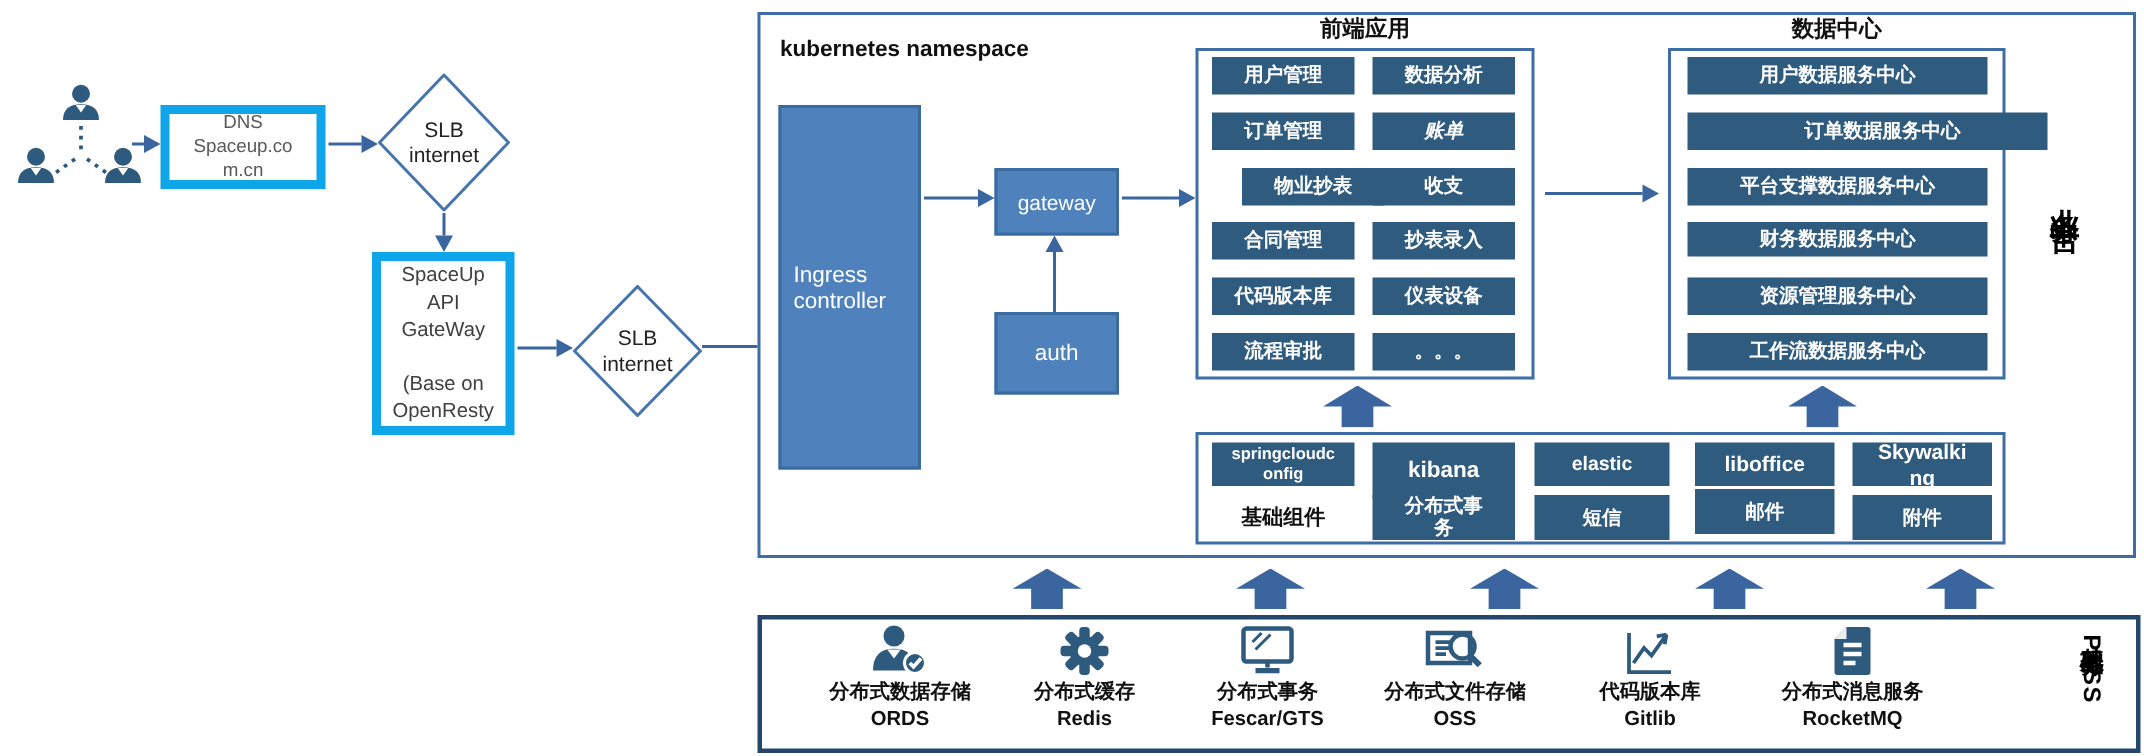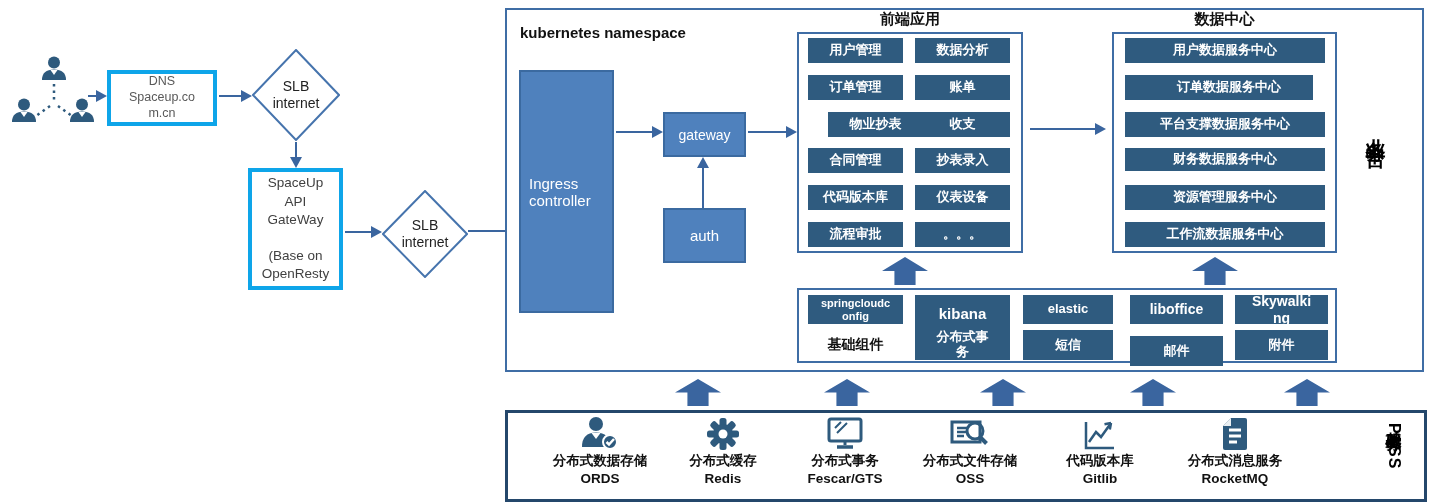--- a/index.html
+++ b/index.html
@@ -3,21 +3,21 @@
 <meta charset="utf-8">
 <style>
   :root{
     --navy:#2F5B7F; --med:#4F81BD; --bord:#3F6DA5; --arrow:#3A659F;
     --dark:#24476B; --icon:#2E5A7D;
   }
   *{box-sizing:border-box;margin:0;padding:0;}
   body{font-family:"Liberation Sans","DejaVu Sans",sans-serif;background:#fff;}
   #stage{position:relative;width:1429px;height:504px;background:#fff;overflow:hidden;}
 
-  .whitebox{position:absolute;background:#fff;border:4px solid #0ea5e9;}
+  .whitebox{position:absolute;background:#fff;border:6px solid #0ea5e9;}
   .outline{position:absolute;background:#fff;border:2px solid var(--bord);}
   .db{position:absolute;background:var(--navy);color:#fff;font-weight:bold;font-size:13px;
       display:flex;align-items:center;justify-content:center;text-align:center;line-height:1.15;}
   .medbox{position:absolute;background:var(--med);border:2px solid #3B6AA0;color:#fff;
       display:flex;align-items:center;justify-content:center;text-align:center;}
   .title{position:absolute;font-weight:bold;color:#111;font-size:15px;text-align:center;}
   .lines span{display:block;min-height:1.3em;}
 
   
   .ah{position:absolute;border-top:2px solid var(--arrow);}
@@ -139,54 +139,54 @@
 
   <div class="title" style="left:797px;top:10px;width:226px;">前端应用</div>
   <div class="outline" style="left:797px;top:32px;width:226px;height:221px;">
     <div class="db" style="left:9px;top:4px;width:95px;height:25px;">用户管理</div>
     <div class="db" style="left:9px;top:41px;width:95px;height:25px;">订单管理</div>
     <div class="db" style="left:9px;top:78px;width:95px;height:25px;margin-left:20px;">物业抄表</div>
     <div class="db" style="left:9px;top:114px;width:95px;height:25px;">合同管理</div>
     <div class="db" style="left:9px;top:151px;width:95px;height:25px;">代码版本库</div>
     <div class="db" style="left:9px;top:188px;width:95px;height:25px;">流程审批</div>
     <div class="db" style="left:116px;top:4px;width:95px;height:25px;">数据分析</div>
-    <div class="db" style="left:116px;top:41px;width:95px;height:25px;">账单</div>
+    <div class="db" style="left:116px;top:41px;width:95px;height:25px;font-style:italic;">账单</div>
     <div class="db" style="left:116px;top:78px;width:95px;height:25px;">收支</div>
     <div class="db" style="left:116px;top:114px;width:95px;height:25px;">抄表录入</div>
     <div class="db" style="left:116px;top:151px;width:95px;height:25px;">仪表设备</div>
     <div class="db" style="left:116px;top:188px;width:95px;height:25px;">。。。</div>
   </div>
 
   <div class="ah" style="left:1030px;top:128px;width:65px"></div>
 
   <div class="title" style="left:1112px;top:10px;width:225px;">数据中心</div>
   <div class="outline" style="left:1112px;top:32px;width:225px;height:221px;">
     <div class="db" style="left:11px;top:4px;width:200px;height:25px;">用户数据服务中心</div>
-    <div class="db" style="left:11px;top:41px;width:188px;height:25px;padding-left:20px;">订单数据服务中心</div>
+    <div class="db" style="left:11px;top:41px;width:240px;height:25px;padding-left:20px;">订单数据服务中心</div>
     <div class="db" style="left:11px;top:78px;width:200px;height:25px;">平台支撑数据服务中心</div>
     <div class="db" style="left:11px;top:114px;width:200px;height:23px;">财务数据服务中心</div>
     <div class="db" style="left:11px;top:151px;width:200px;height:25px;">资源管理服务中心</div>
     <div class="db" style="left:11px;top:188px;width:200px;height:25px;">工作流数据服务中心</div>
   </div>
 
   <div class="vtext" style="left:1363px;top:123px;height:110px;font-size:20px;letter-spacing:3px;">业务中台</div>
 
   <div class="blk" style="left:882px;top:257px;"></div>
   <div class="blk" style="left:1192px;top:257px;"></div>
 
   <div class="outline" style="left:797px;top:288px;width:540px;height:75px;">
     <div class="db" style="left:9px;top:5px;width:95px;height:29px;font-size:11px;word-break:break-all;padding:0 10px;">springcloudconfig</div>
     <div class="db" style="left:116px;top:5px;width:95px;height:37px;font-size:15px;">kibana</div>
     <div class="db" style="left:224px;top:5px;width:90px;height:29px;">elastic</div>
     <div class="db" style="left:331px;top:5px;width:93px;height:29px;font-size:14px;">liboffice</div>
     <div class="db" style="left:436px;top:5px;width:93px;height:29px;font-size:14px;word-break:break-all;padding:0 14px;">Skywalking</div>
     <div class="title" style="left:9px;top:46px;width:95px;font-size:14px;">基础组件</div>
     <div class="db" style="left:116px;top:40px;width:95px;height:30px;padding:0 16px;">分布式事务</div>
     <div class="db" style="left:224px;top:40px;width:90px;height:30px;">短信</div>
-    <div class="db" style="left:331px;top:46px;width:93px;height:30px;">邮件</div>
+    <div class="db" style="left:331px;top:36px;width:93px;height:30px;">邮件</div>
     <div class="db" style="left:436px;top:40px;width:93px;height:30px;">附件</div>
   </div>
 
   <div class="blk" style="left:675px;top:379px;height:27px;"></div>
   <div class="blk" style="left:824px;top:379px;height:27px;"></div>
   <div class="blk" style="left:980px;top:379px;height:27px;"></div>
   <div class="blk" style="left:1130px;top:379px;height:27px;"></div>
   <div class="blk" style="left:1284px;top:379px;height:27px;"></div>
 
   <div style="position:absolute;left:505px;top:410px;width:922px;height:92px;background:#fff;border:3px solid var(--dark);">

